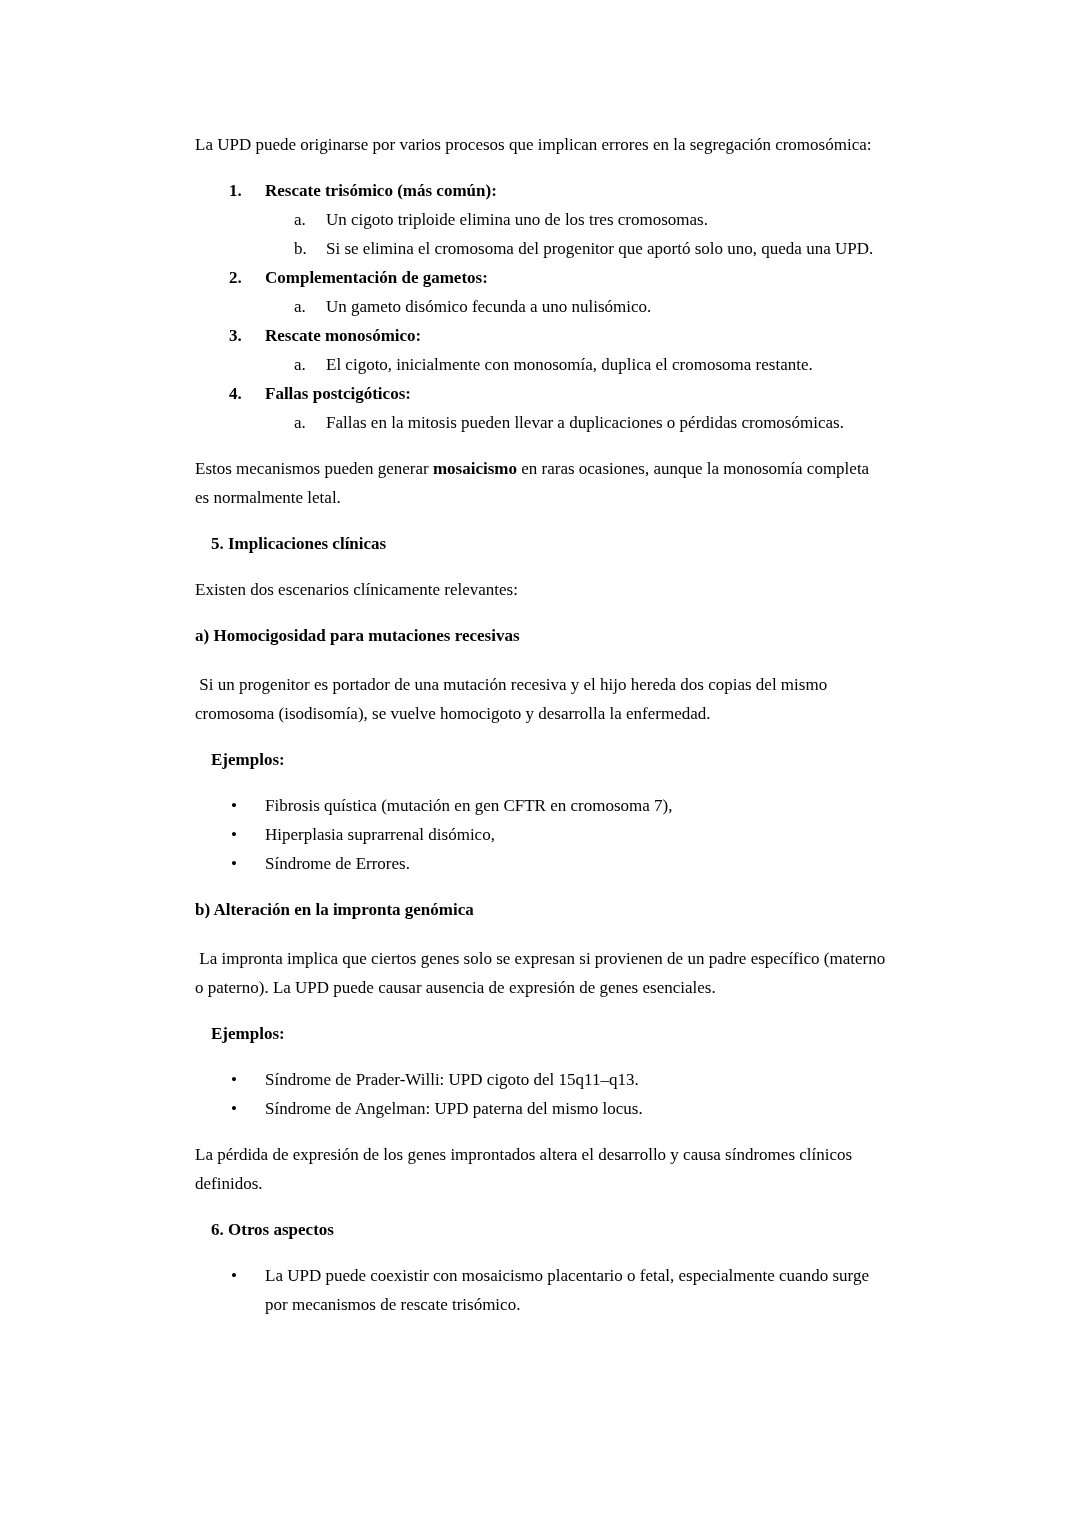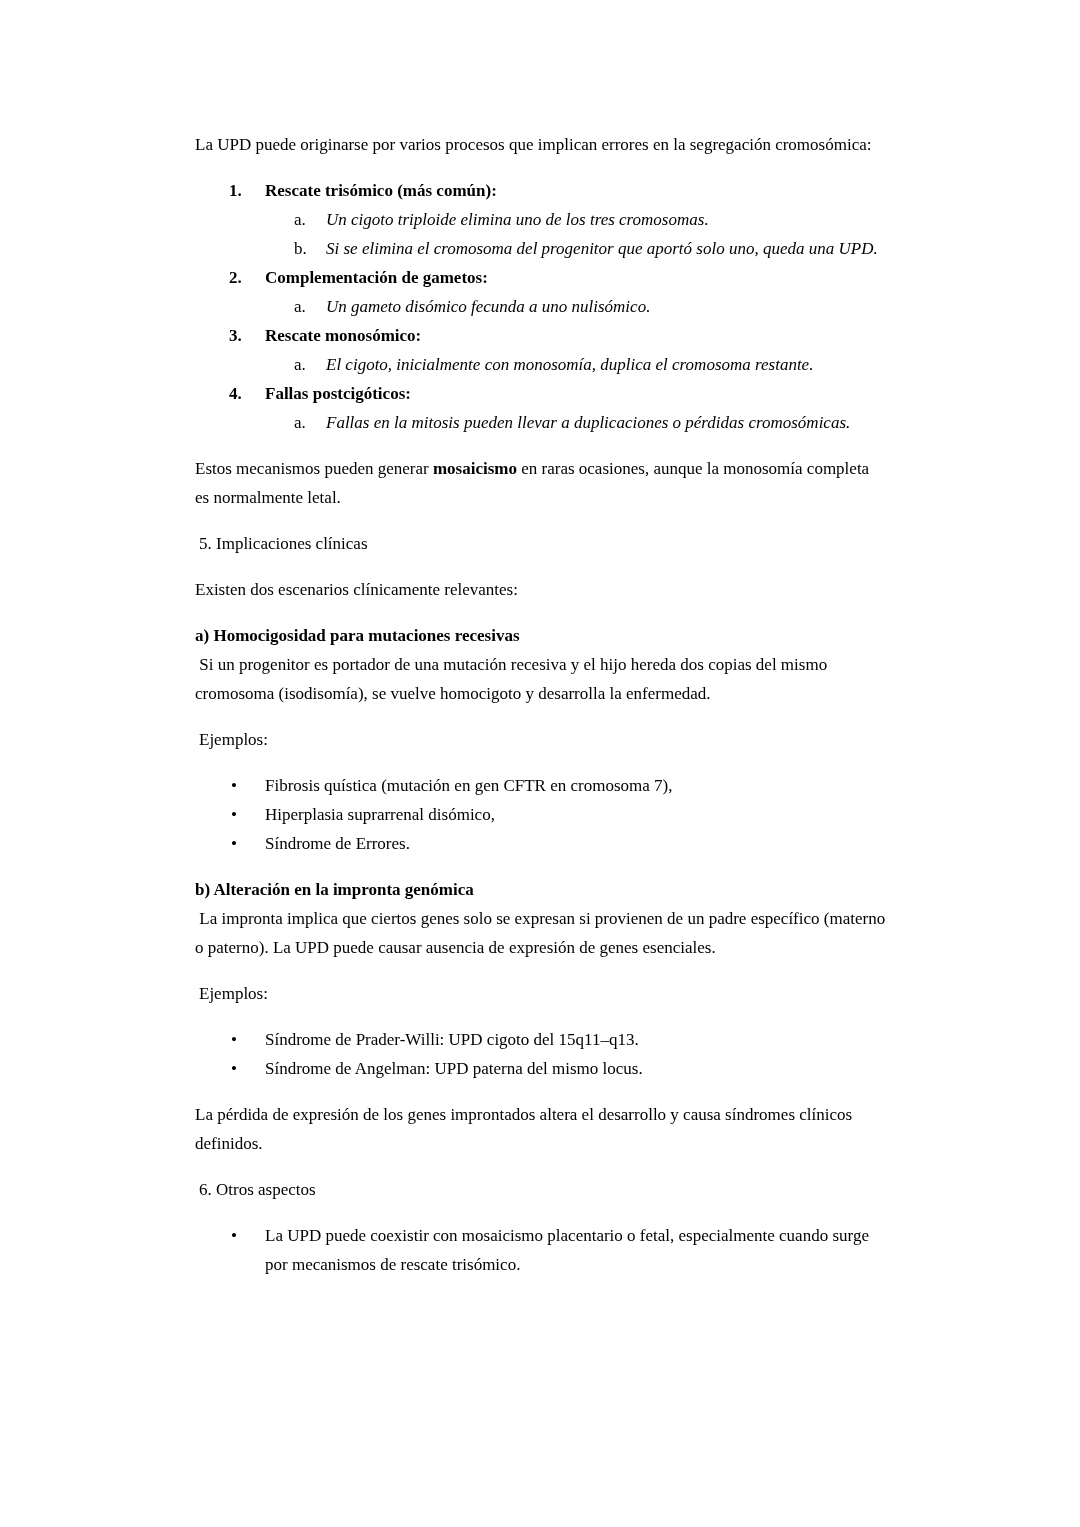--- a/index.html
+++ b/index.html
@@ -11,30 +11,30 @@
     background: #ffffff;
     padding: 130px 128px 80px 129px;
     font-family: "Liberation Serif", serif;
     font-size: 17px;
     line-height: 29px;
     color: #000000;
   }
   .para { margin: 0 0 17px 0; }
   .bold { font-weight: 700; }
   .italic { }
-  .prewrap { white-space: pre-wrap; }
-  .heading { font-weight: 400; margin: 10px 0 17px 4px; }
+  .prewrap { white-space: pre-wrap; margin-top: 20px; }
+  .heading { font-weight: 700; margin: 10px 0 17px 16px; }
   
   .num-list { margin: 0 0 17px 34px; }
   .num-item { display: flex; }
   .num-marker { width: 36px; flex: none; font-weight: 700; }
   .num-body { flex: 1; }
   .sub-item { display: flex; margin-left: 29px; }
   .sub-marker { width: 32px; flex: none; }
-  .sub-text { flex: 1; font-style: italic; }
+  .sub-text { flex: 1; }
   
   .bullet-list { margin: 0 0 17px 36px; }
   .bullet-item { display: flex; }
   .bullet-marker { width: 34px; flex: none; }
   .bullet-text { flex: 1; }
 </style>
 </head>
 <body>
 
 <div class="page">

